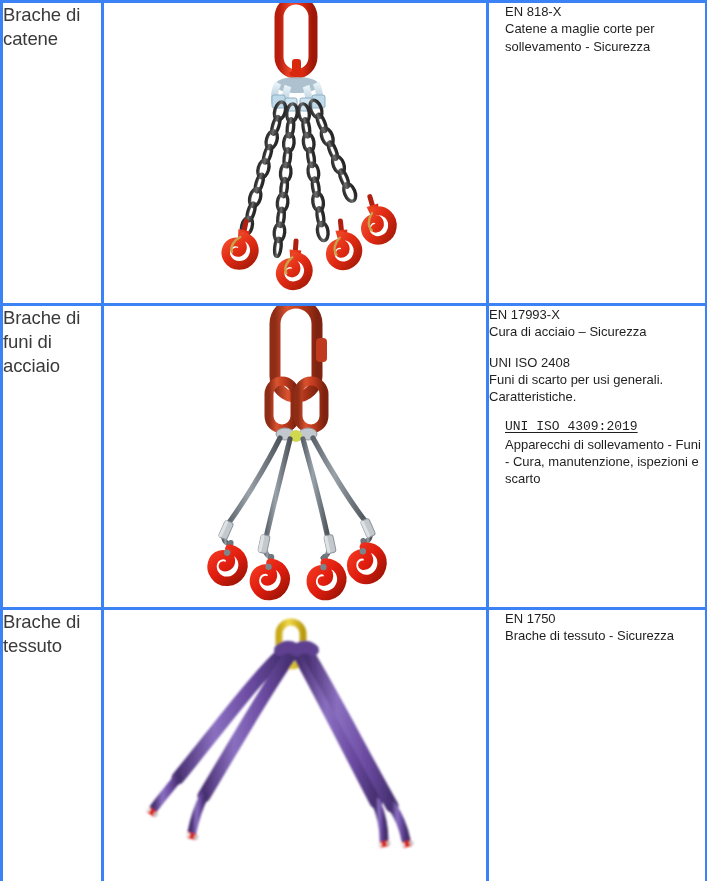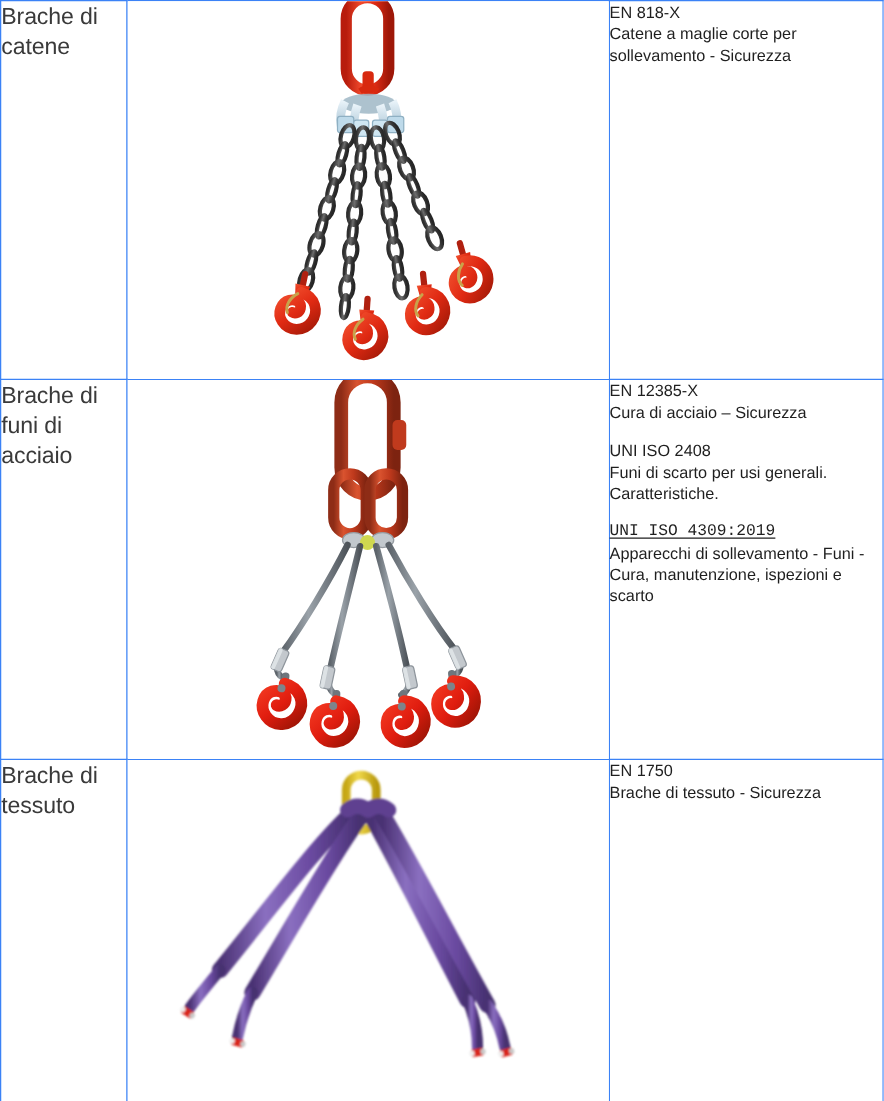--- a/index.html
+++ b/index.html
@@ -10,21 +10,21 @@
     font-family:"Liberation Sans","DejaVu Sans",sans-serif;
     color:#1a1a1a;
     overflow:hidden;
   }
   .sling-table{
     width:707px;height:881px;
     border-collapse:collapse;
     table-layout:fixed;
   }
   .sling-table td{
-    border:1px solid #3b82f6;
+    border:3px solid #3b82f6;
     vertical-align:top;
     padding:0;
     background:#fff;
   }
   .col-label{width:101px;}
   .col-image{width:385px;}
   .col-std{width:219px;}
 
   .row-1{height:303px;}
   .row-2{height:304px;padding-left:36px;}
@@ -37,21 +37,21 @@
     color:#3a3a3a;
     letter-spacing:-0.1px;
   }
   .std-cell{
     padding:7px 8px 0 8px;
     font-size:13px;
     line-height:1.33;
     color:#1f1f1f;
   }
   .std-block{margin:0 0 13px 0;}
-  .std-block:last-child{margin-bottom:0;}
+  .std-block:last-child{margin-bottom:0;margin-left:16px;}
   .std-title{display:block;}
   .std-title.underlined{text-decoration:underline;text-underline-offset:2px;font-family:Liberation Mono, monospace;}
   .std-desc{display:block;}
 
   .image-cell{position:relative;}
   .fig{
     position:relative;
     width:385px;
     height:100%;
     display:block;
@@ -297,21 +297,21 @@
                 </g>
               <g transform="translate(260,239) rotate(-8)">
                   <use href="#ropeHook"></use>
                 </g>
             </g>
           </svg>
         </div>
       </td>
       <td class="std-cell">
         <div class="std-block">
-          <span class="std-title">EN 12385-X</span>
+          <span class="std-title">EN 17993-X</span>
           <span class="std-desc">Cura di acciaio – Sicurezza</span>
         </div>
         <div class="std-block">
           <span class="std-title">UNI ISO 2408</span>
           <span class="std-desc">Funi di scarto per usi generali. Caratteristiche.</span>
         </div>
         <div class="std-block">
           <span class="std-title underlined">UNI ISO 4309:2019</span>
           <span class="std-desc">Apparecchi di sollevamento - Funi - Cura, manutenzione, ispezioni e scarto</span>
         </div>

